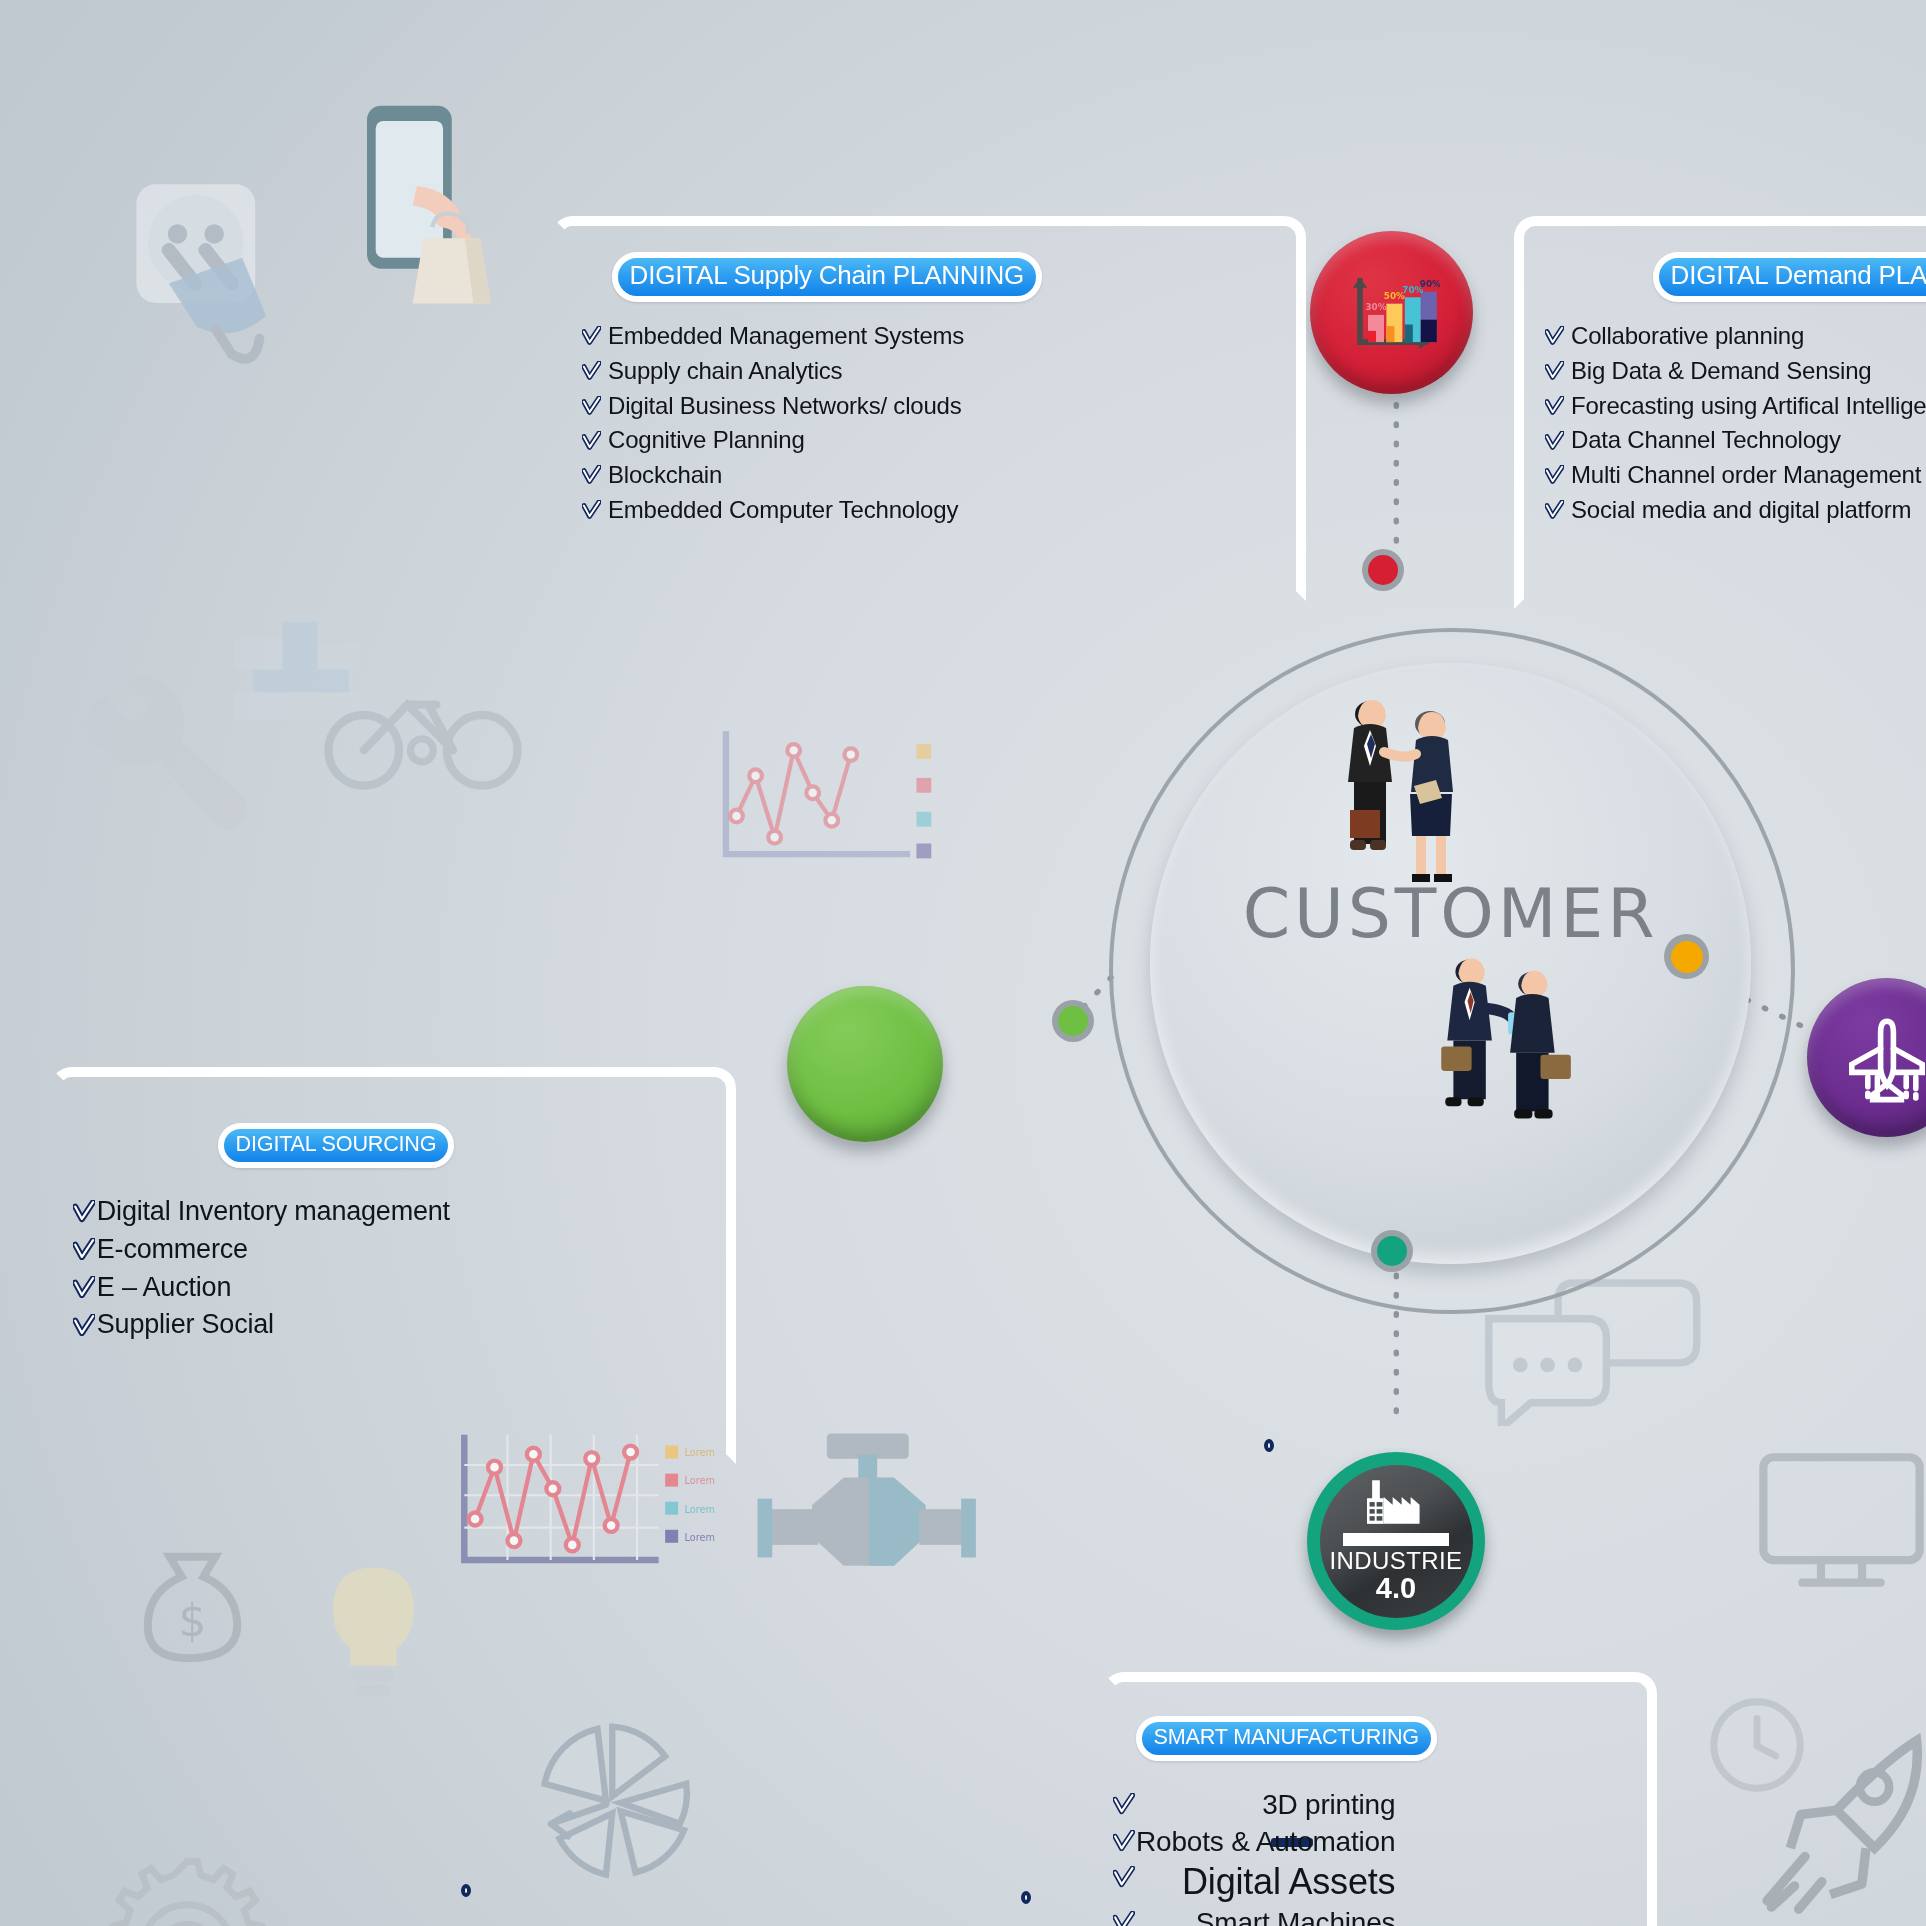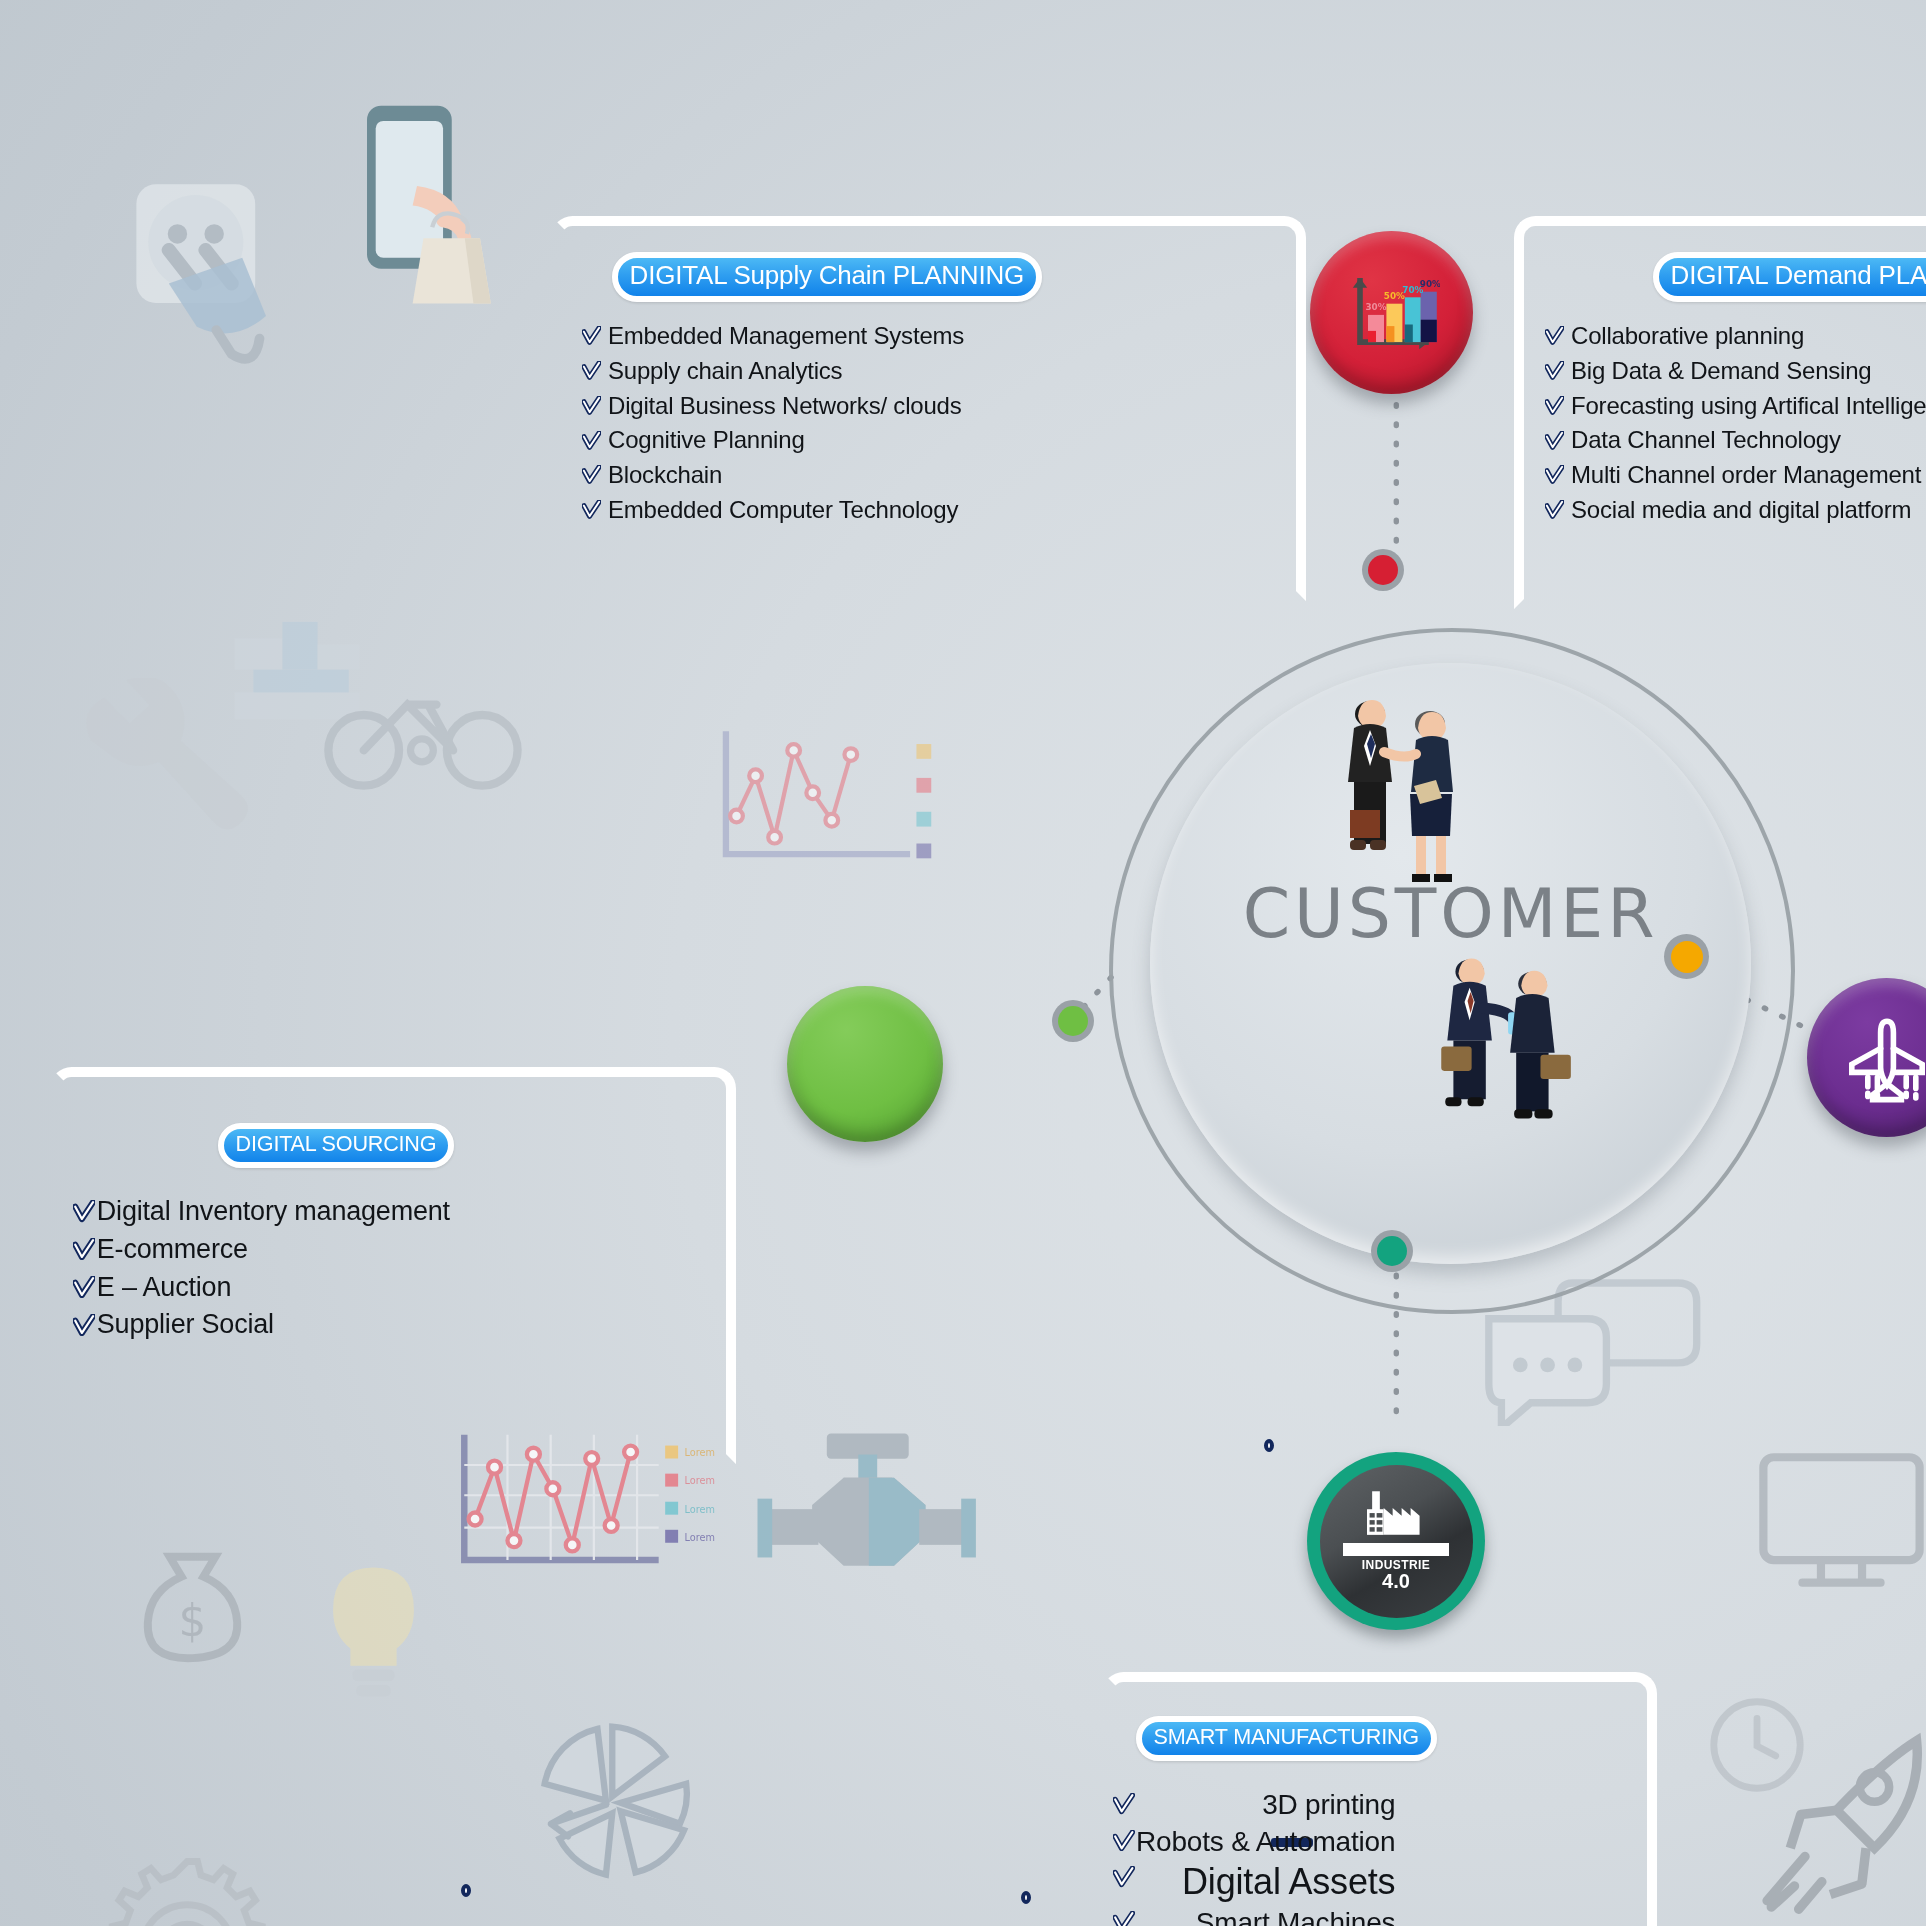--- a/index.html
+++ b/index.html
@@ -71,22 +71,22 @@
     display:flex; align-items:center; justify-content:center;
     box-shadow:0 8.5px 14px rgba(40,50,55,.36);
   }
   .ind-inner{
     width:153px; height:153px; border-radius:50%;
     background:linear-gradient(150deg,#5f6366 0%,#4b4f52 38%,#2e3134 62%,#3c4043 100%);
     display:flex; flex-direction:column; align-items:center; justify-content:center;
     color:#fff;
   }
   .ind-bar{ width:106px; height:13px; background:#fff; margin:3.9px 0 3.1px; }
-  .ind-t1{ font-size:12px; font-weight:bold; letter-spacing:0.4px; line-height:1; }
-  .ind-t2{ font-size:20px; font-weight:bold; line-height:1.05; }
+  .ind-t1{ font-size:24px; font-weight:normal; letter-spacing:0.4px; line-height:1; }
+  .ind-t2{ font-size:29px; font-weight:bold; line-height:1.05; }
 
   .dotline{ position:absolute; }
   .smalldot{ position:absolute; border-radius:50%; border:4.2px solid #12275c; background:#fff; }
   .dash{ position:absolute; background:#12275c; border-radius:3.1px; }
 </style>
 </head>
 <body>
 
 <div class="stage">
 

